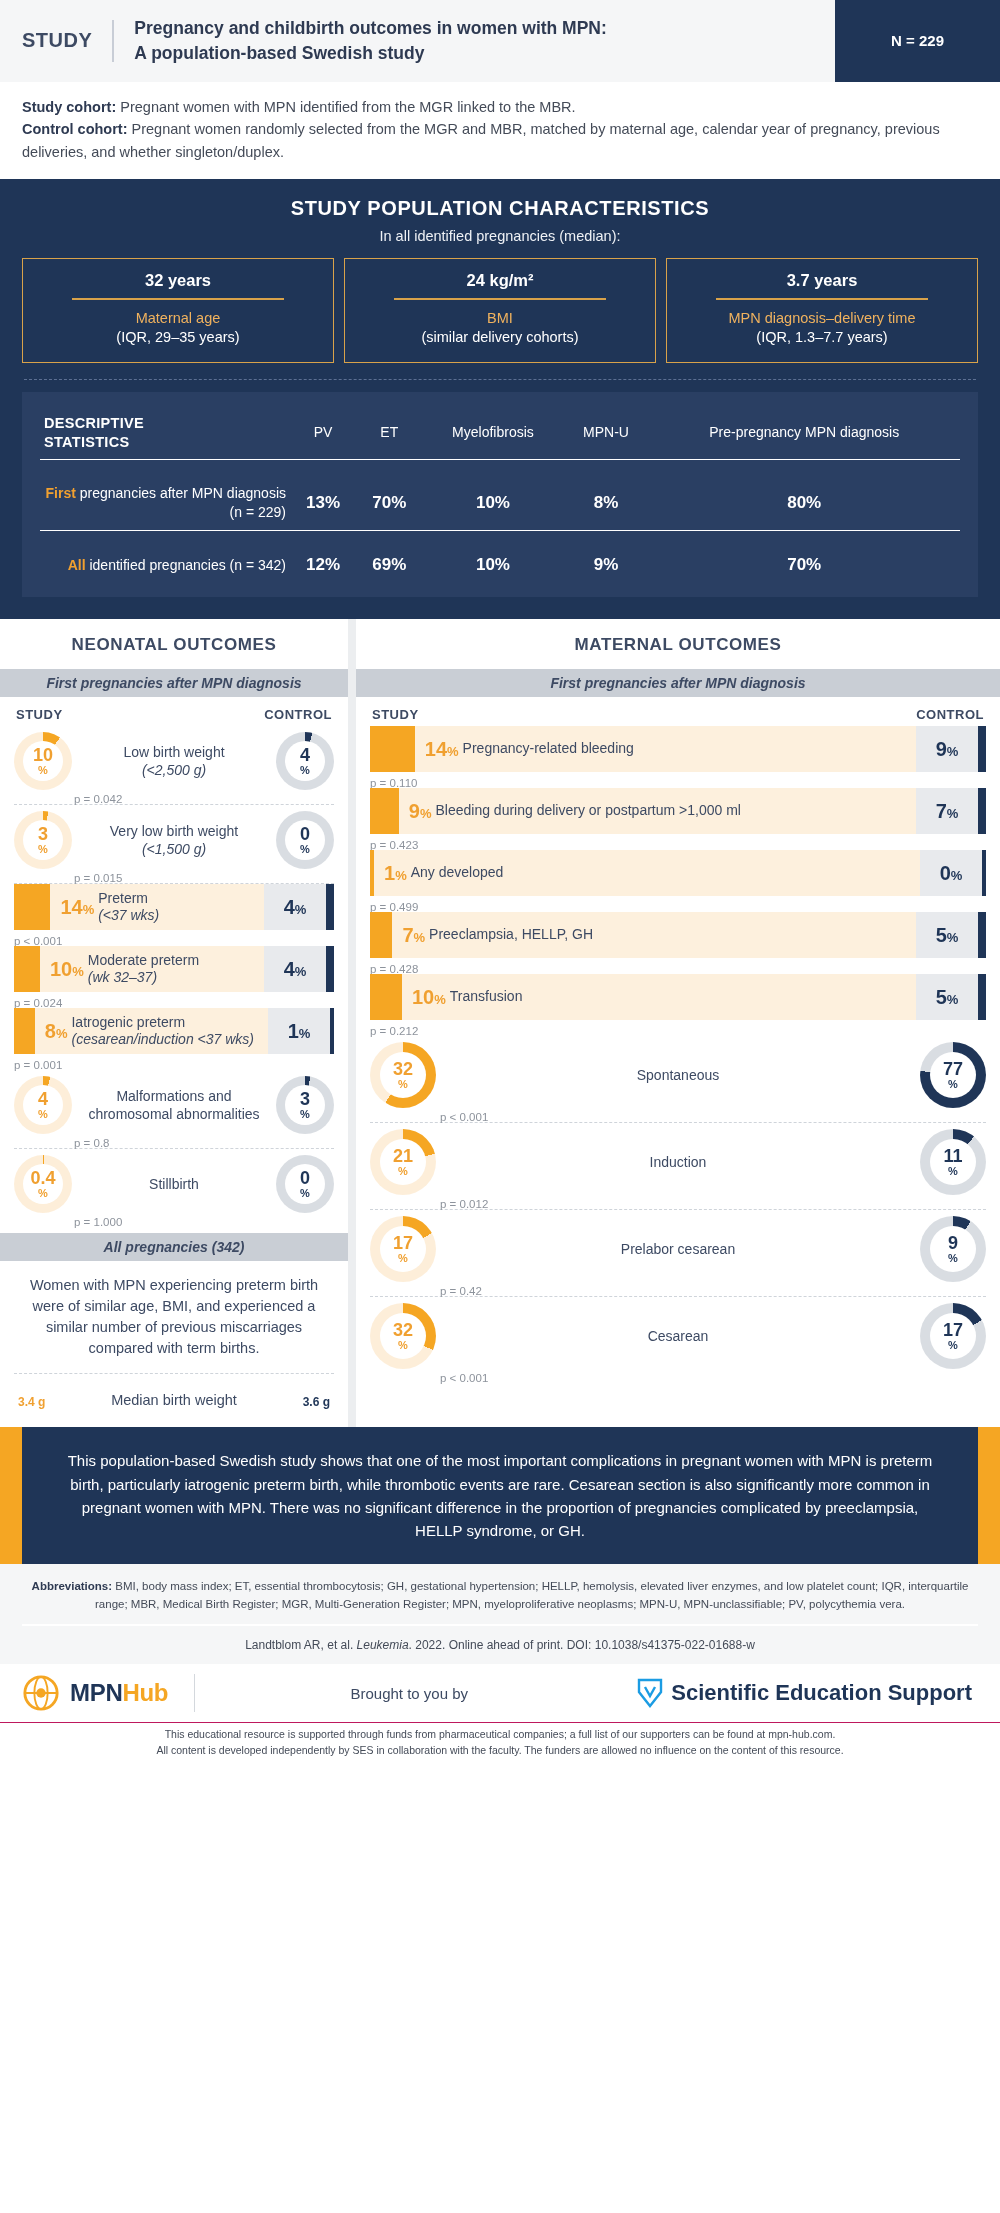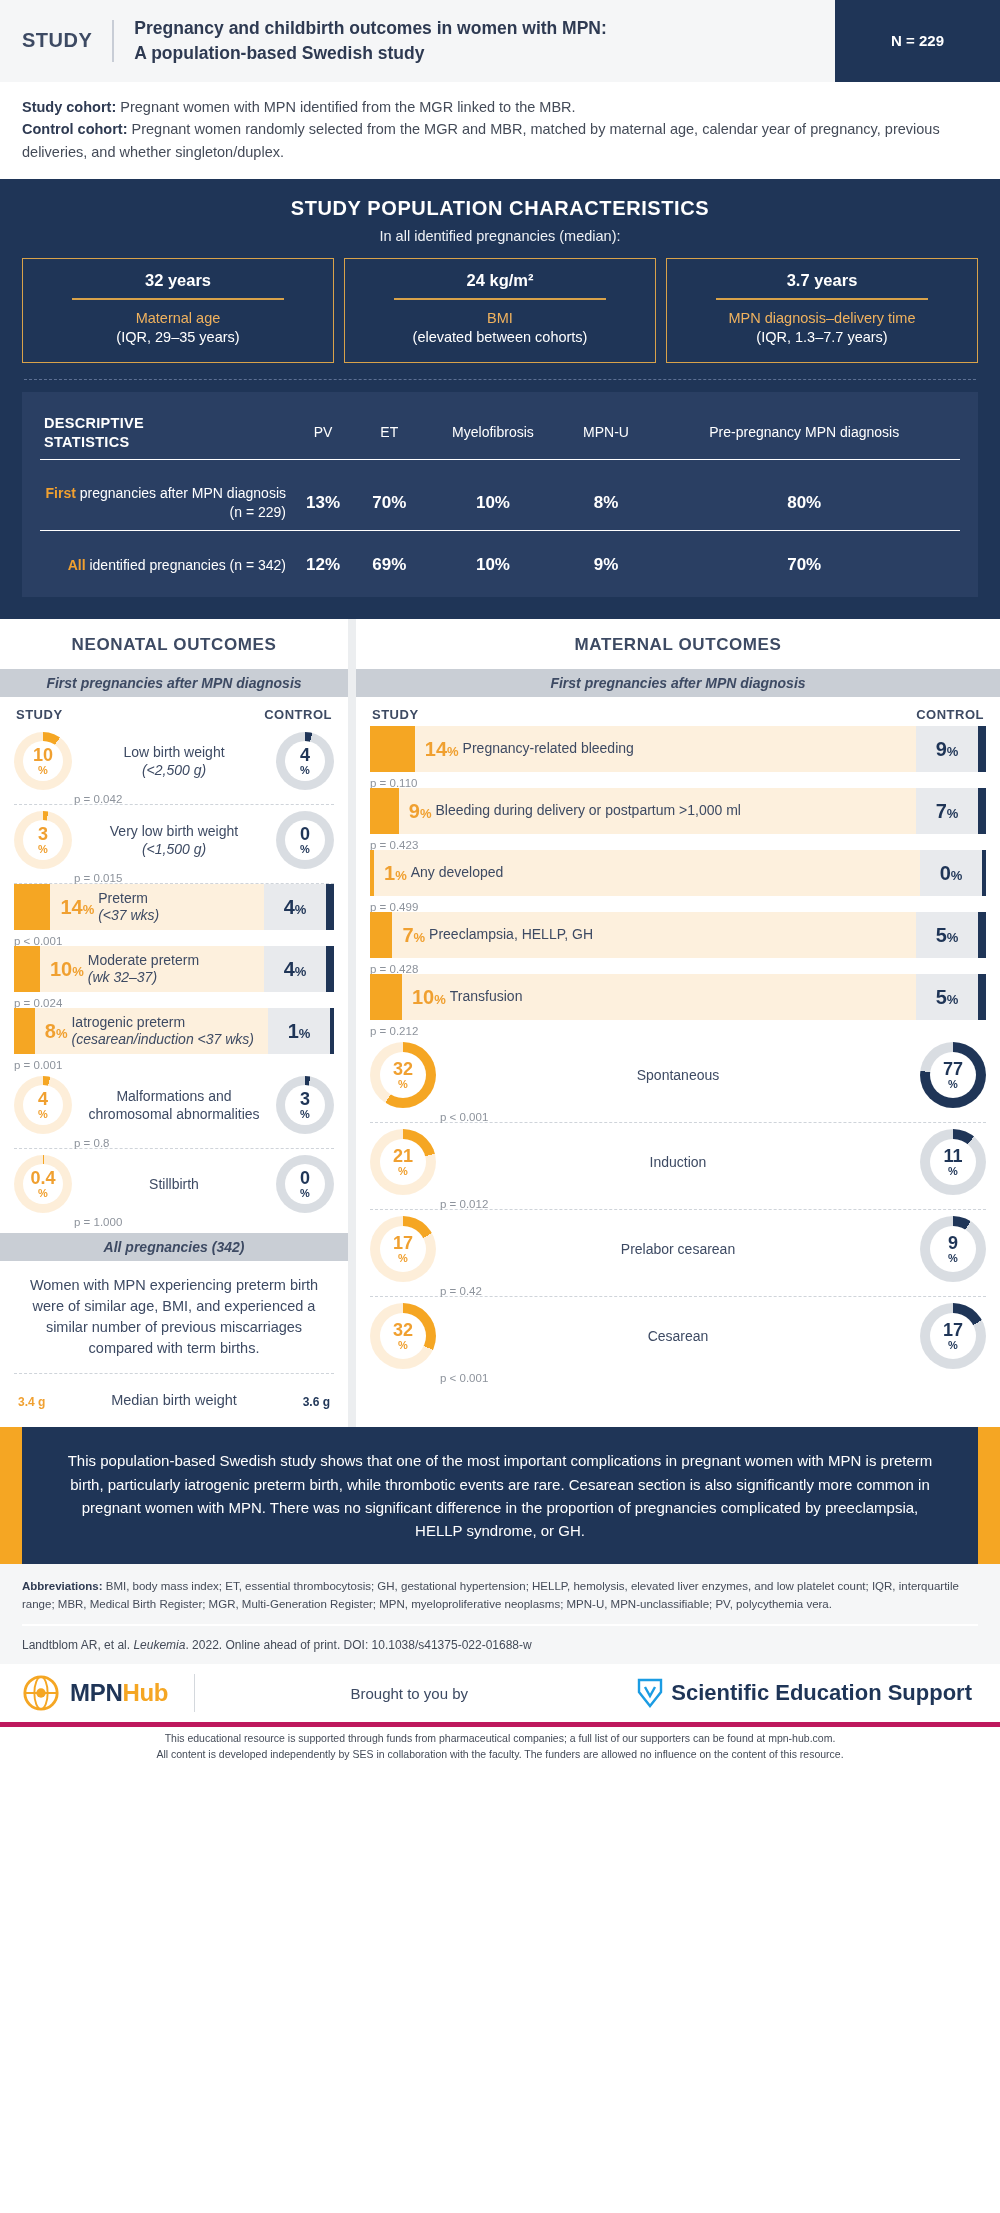--- a/index.html
+++ b/index.html
@@ -100,36 +100,36 @@
   .mbw .mid { flex:1; text-align:center; font-size:14.5px; color:#3d4a63; }
 
   .mode-title { text-align:center; font-size:14.5px; font-weight:bold; letter-spacing:.4px; padding:14px 0 4px 0; color:#3d4a63; }
 
   
   .concl-wrap { background:#f5a623; padding:0; }
   .concl { background:#1f3557; color:#fff; margin:0 22px; padding:22px 40px; text-align:center;
            font-size:15px; line-height:1.55; }
 
   
-  .abbr { background:#f5f6f7; padding:14px 22px 10px 22px; font-size:11.5px; line-height:1.55; color:#444b58; }
+  .abbr { background:#f5f6f7; padding:14px 22px 10px 22px; font-size:11.5px; line-height:1.55; color:#444b58;text-align:center; }
   .abbr b { color:#2e3a52; }
   .abbr .rule { border-top:2px solid #fff; margin:10px 0 10px 0; }
   .cite { font-size:12px; color:#444b58; }
   .cite i { font-style:italic; }
 
   .logos { display:flex; align-items:center; background:#fff; padding:10px 22px; }
   .logo-mpn { display:flex; align-items:center; gap:10px; padding-right:26px; }
   .logo-mpn .txt { font-size:24px; font-weight:bold; color:#1f3557; letter-spacing:-.3px;}
   .logo-mpn .txt em { font-style:normal; color:#f5a623; }
   .vsep { width:1px; align-self:stretch; background:#d4d8dd; }
   .brought { flex:1; text-align:center; padding-right:14px; font-size:15px; color:#3d4a63; }
   .ses { display:flex; align-items:center; gap:8px; padding-right:6px;}
   .ses .txt { font-size:22px; font-weight:bold; color:#1f3557; }
 
-  .fine { background:#fff; padding:4px 10px 10px 10px; text-align:center; font-size:10.5px; line-height:1.5; color:#444b58; border-top:5px solid #be185d; }
+  .fine { background:#fff; padding:4px 10px 10px 10px; text-align:center; font-size:10.5px; line-height:1.5; color:#444b58; border-top:1px solid #be185d; }
 </style>
 </head>
 <body>
 
 <div class="page">
 
   <div class="hdr">
     <div class="hdr-left">
       <div class="hdr-study">STUDY</div>
       <div class="hdr-div"></div>
@@ -157,21 +157,21 @@
       <div class="stat-box">
         <div class="stat-val">32 years</div>
         <div class="stat-rule"></div>
         <div class="stat-lbl">Maternal age</div>
         <div class="stat-sub">(IQR, 29–35 years)</div>
       </div>
       <div class="stat-box">
         <div class="stat-val">24 kg/m²</div>
         <div class="stat-rule"></div>
         <div class="stat-lbl">BMI</div>
-        <div class="stat-sub">(elevated between cohorts)</div>
+        <div class="stat-sub">(similar delivery cohorts)</div>
       </div>
       <div class="stat-box">
         <div class="stat-val">3.7 years</div>
         <div class="stat-rule"></div>
         <div class="stat-lbl">MPN diagnosis–delivery time</div>
         <div class="stat-sub">(IQR, 1.3–7.7 years)</div>
       </div>
     </div>
     <div class="dashrule"></div>
 

